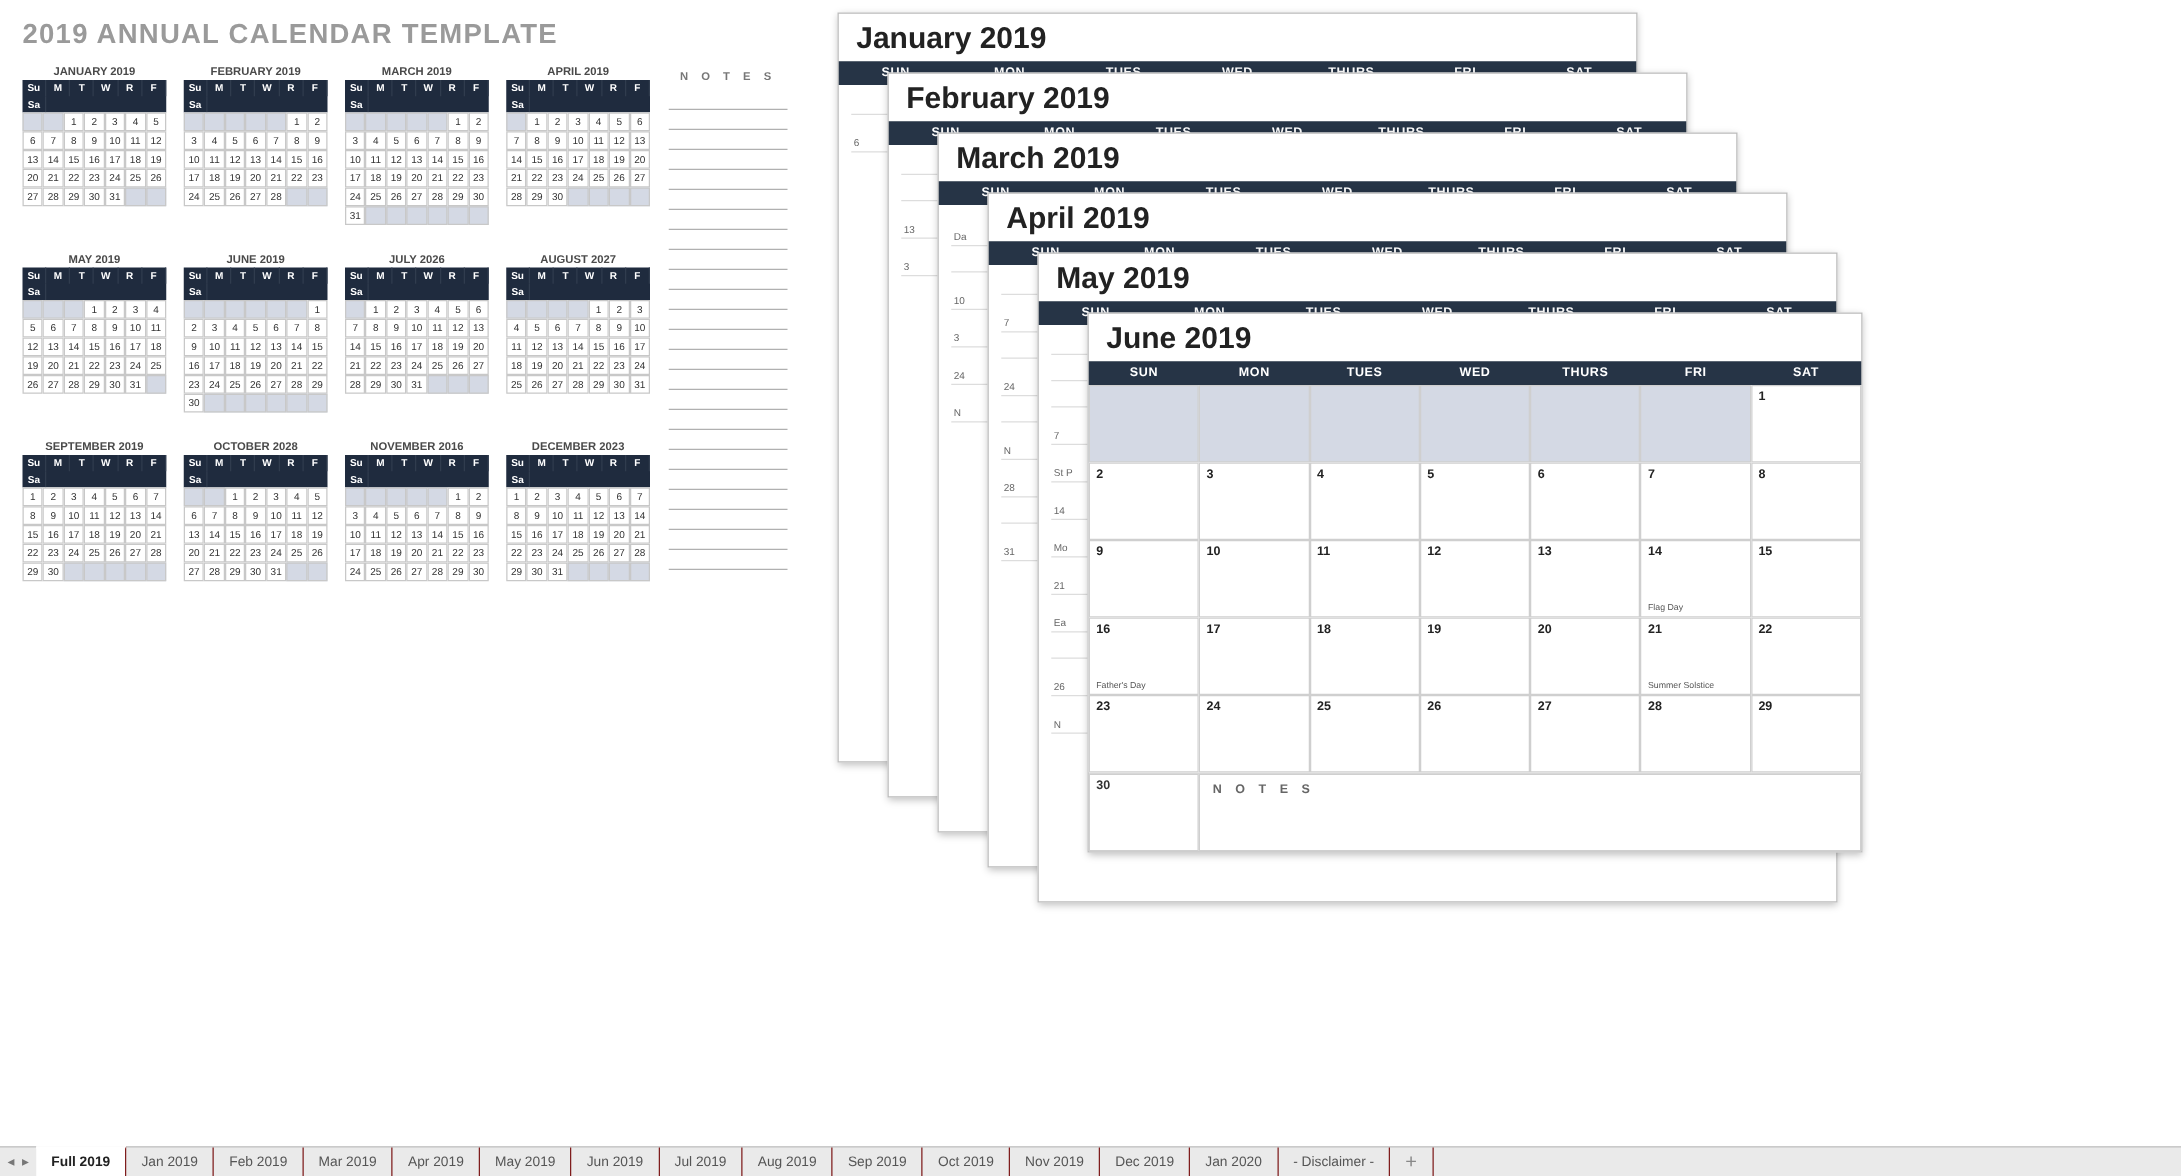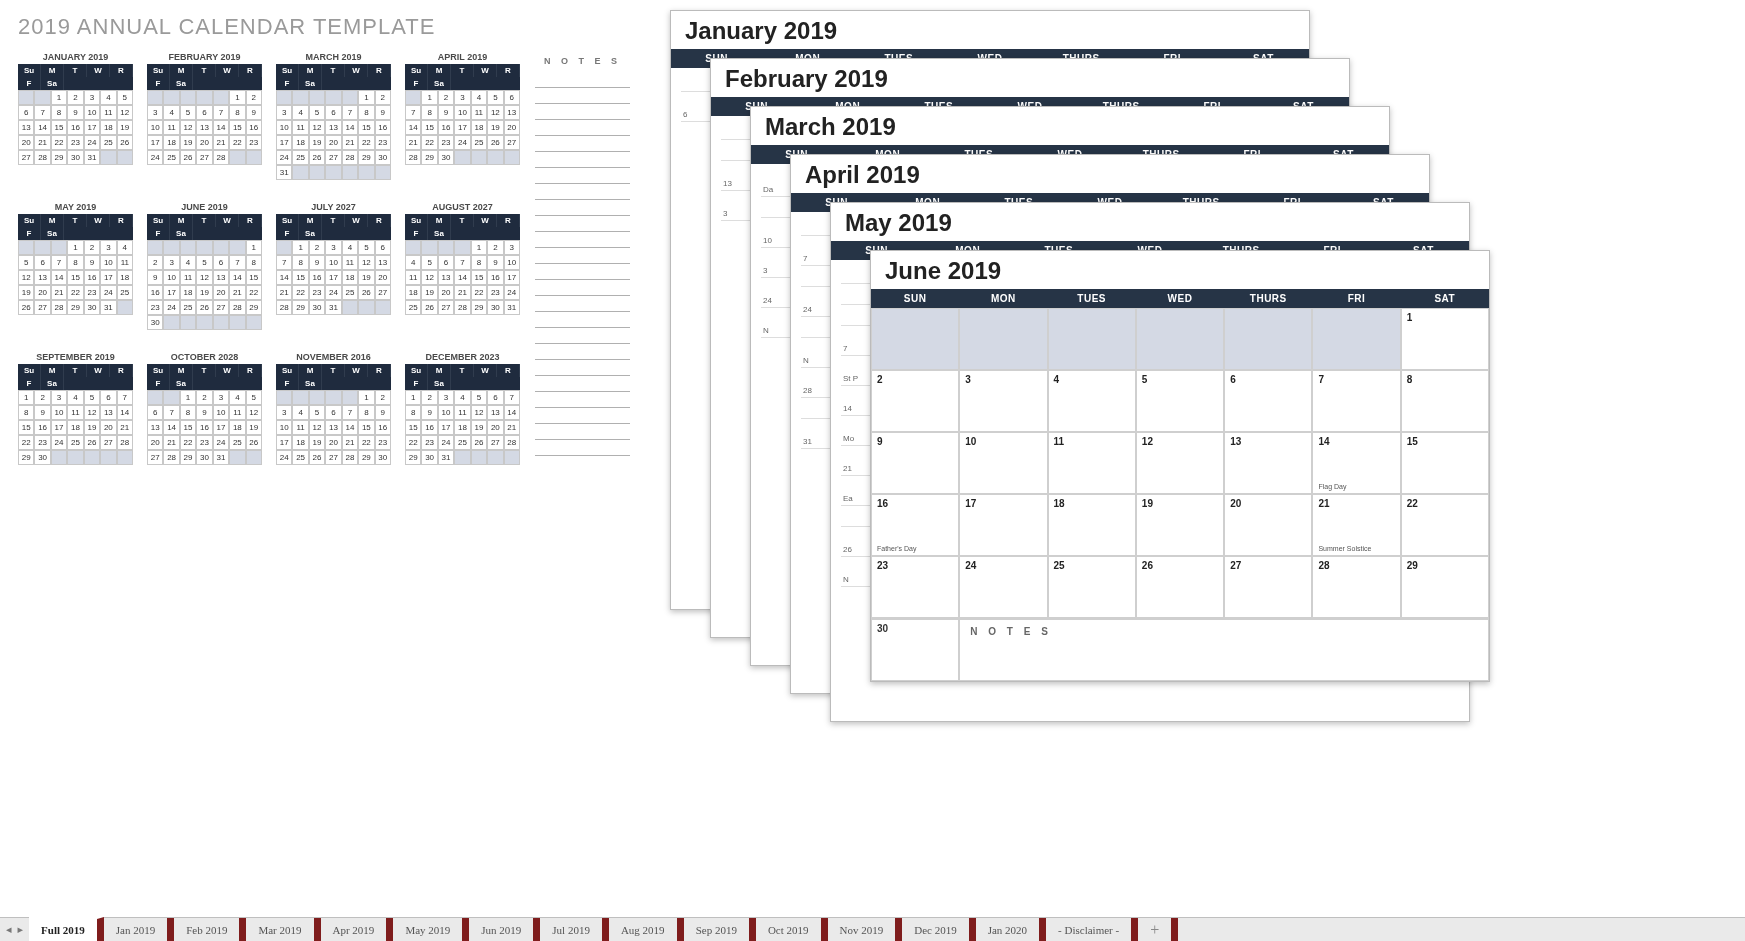--- a/index.html
+++ b/index.html
@@ -8,21 +8,21 @@
     font-family: Arial, Helvetica, sans-serif;
     background: #ffffff;
     color: #333;
     height: 941px;
     width: 1745px;
     overflow: hidden;
     position: relative;
   }
   .page-title {
     font-size: 22px;
-    font-weight: 400;
+    font-weight: 700;
     letter-spacing: 1px;
     color: #9a9a9a;
     padding: 14px 0 4px 18px;
   }
   .annual {
     position: absolute;
     left: 18px;
     top: 50px;
     width: 600px;
   }
@@ -37,21 +37,21 @@
   }
   .mini-title {
     text-align: center;
     font-size: 9px;
     font-weight: 700;
     color: #4a4a4a;
     padding: 2px 0;
   }
   .mini-head {
     display: grid;
-    grid-template-columns: repeat(5, 1fr);
+    grid-template-columns: repeat(6, 1fr);
     background: #1f2b3e;
   }
   .mini-head span {
     color: #fff;
     font-size: 8px;
     font-weight: 700;
     text-align: center;
     padding: 2px 0;
     border-right: 1px solid #303c4e;
   }
@@ -186,26 +186,25 @@
   .tabctl {
     display: flex;
     align-items: center;
     padding: 0 6px;
     color: #777;
     gap: 6px;
   }
   .tabctl span { cursor: default; }
   .tab {
     padding: 4px 12px;
-    border-right: 7px solid #7f1d1d;
+    border-right: 1px solid #7f1d1d;
     color: #555;
     display: flex;
     align-items: center;
     white-space: nowrap;
-    font-family: Liberation Serif, serif;
   }
   .tab.active {
     background: #fff;
     font-weight: 700;
     color: #222;
     border-top: 2px solid #fff;
     margin-top: -1px;
   }
   .tab.add { font-size: 16px; font-weight: 300; color: #888; }
 </style>
@@ -518,21 +517,21 @@
           <span>30</span>
           <span class="pad"></span>
           <span class="pad"></span>
           <span class="pad"></span>
           <span class="pad"></span>
           <span class="pad"></span>
           <span class="pad"></span>
         </div>
       </div>
       <div class="mini">
-        <div class="mini-title">JULY 2027</div>
+        <div class="mini-title">JULY 2026</div>
         <div class="mini-head">
           <span>Su</span>
           <span>M</span>
           <span>T</span>
           <span>W</span>
           <span>R</span>
           <span>F</span>
           <span>Sa</span>
         </div>
         <div class="mini-body">

